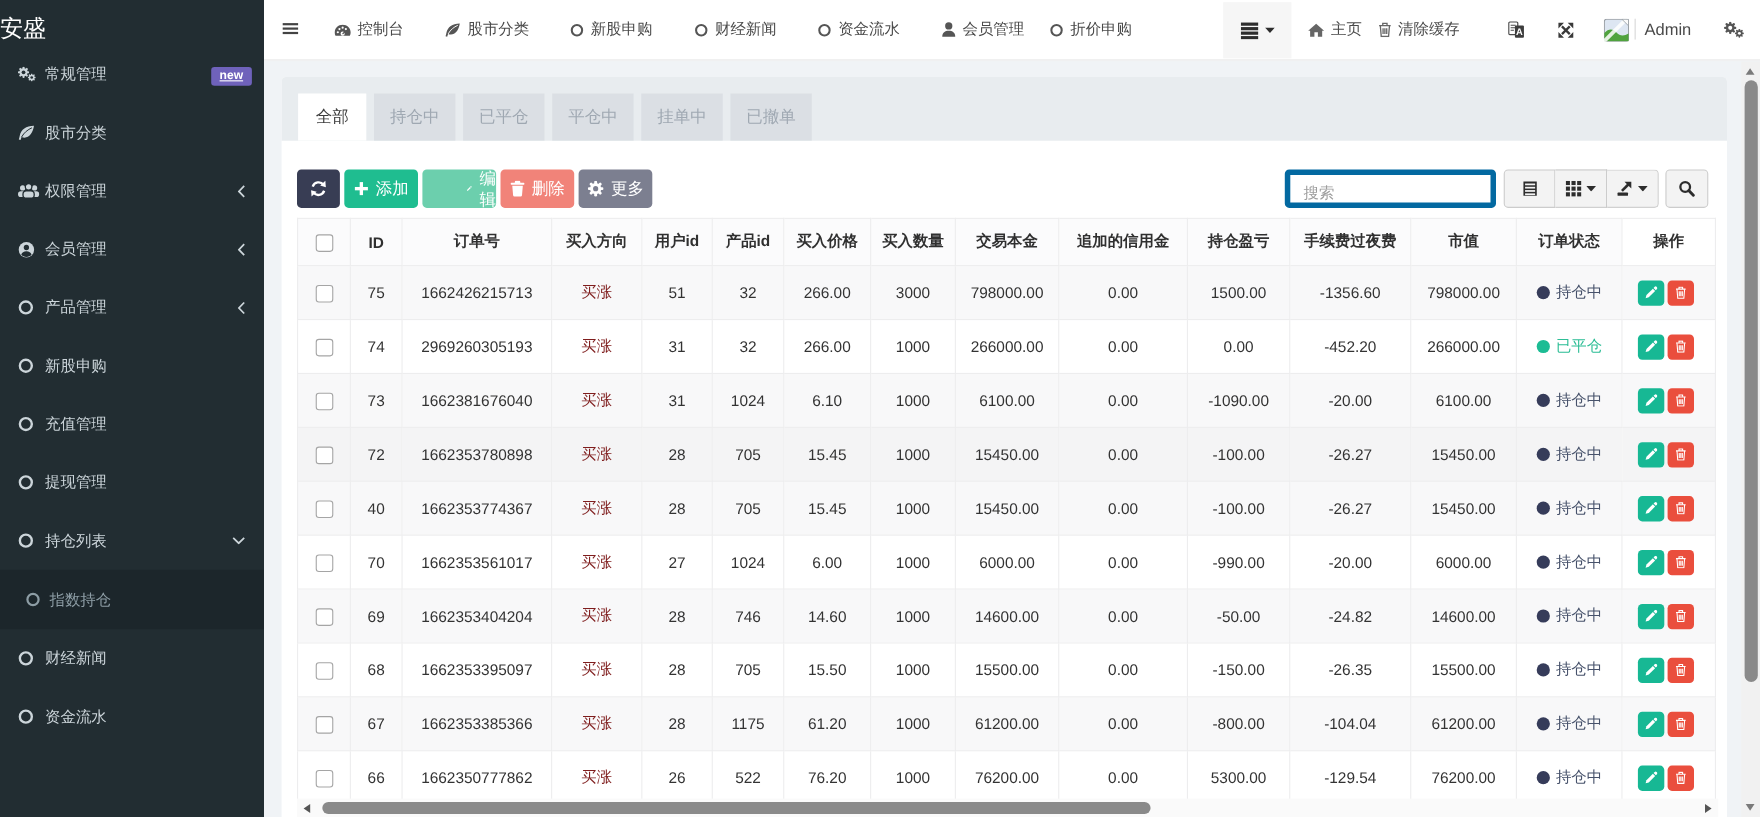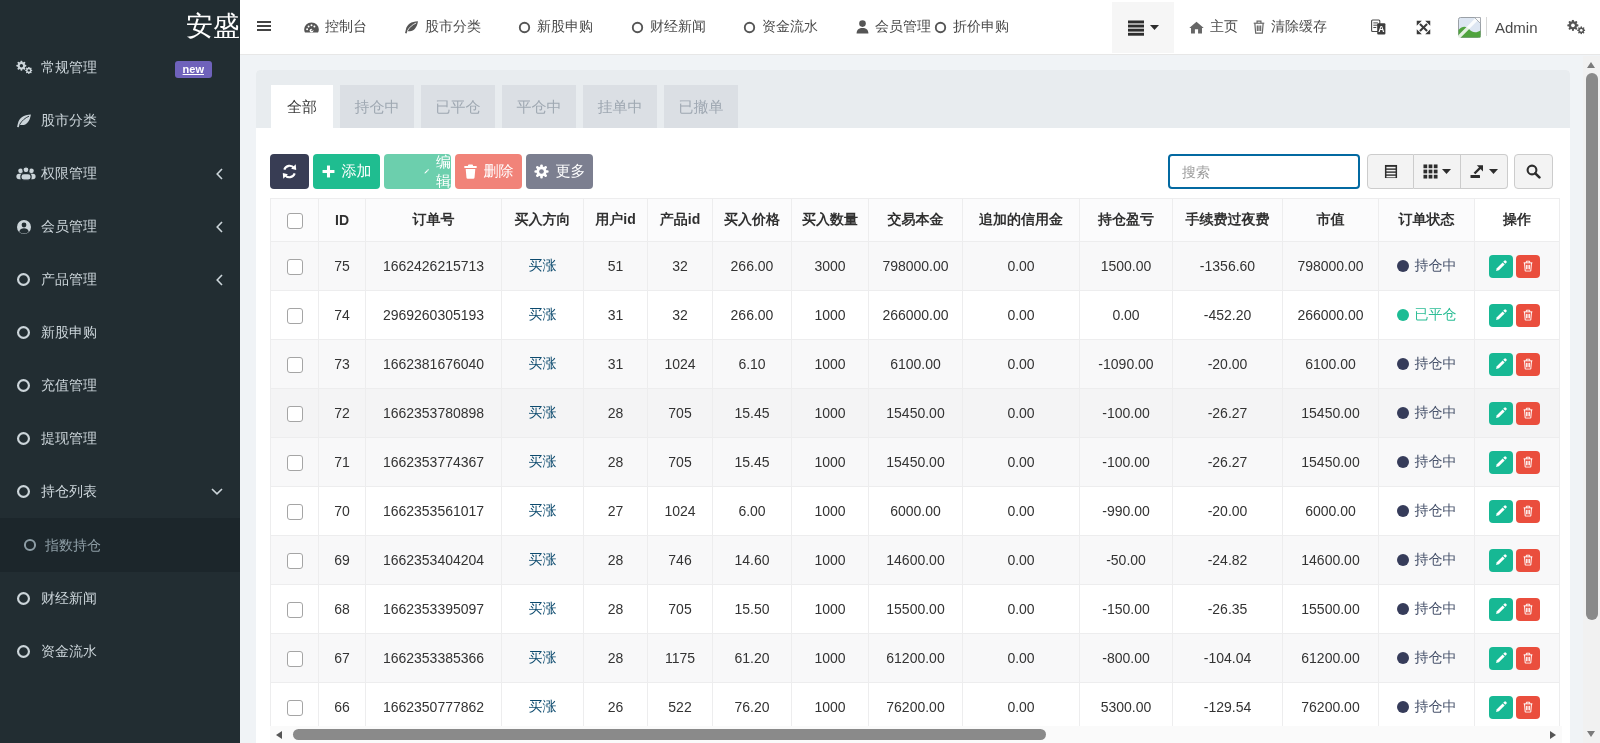--- a/index.html
+++ b/index.html
@@ -3,28 +3,28 @@
 <meta charset="utf-8">
 <style>
 * { margin:0; padding:0; box-sizing:border-box; }
 html,body { width:1600px; height:743px; overflow:hidden; font-family:"Liberation Sans",sans-serif; background:#f0f3f6; }
 svg { display:block; }
 .neg { fill:var(--neg,#fff); }
 .front { stroke:var(--neg,#fff); stroke-width:1.2; }
 .vein { stroke:var(--neg,#fff); }
 
 .sidebar { position:absolute; left:0; top:0; width:240px; height:743px; background:#222d32; z-index:5; }
-.logo { height:41px; line-height:53px; text-align:right; color:#fff; font-size:27px; }
+.logo { height:41px; line-height:53px; text-align:left; color:#fff; font-size:21px; }
 .mi { position:relative; height:53px; line-height:53px; color:#ccd5da; font-size:14px; padding-left:41px; white-space:nowrap; }
 .mi .ic { position:absolute; left:16px; top:0; width:20px; height:53px; display:flex; align-items:center; }
 .mi.sub { padding-left:45px; height:54px; line-height:54px; }
 .mi.sub .ic { left:23px; }
 .mi.active { background:#4c70dc; color:#fff; }
 .mi.subdark { background:#1c262b; color:#8d9da5; }
-.badge-new { position:absolute; right:28px; top:20px; background:#6f62bb; color:#fff; font-size:11px; font-weight:bold; padding:3px 8px; border-radius:3px; line-height:1;text-decoration:underline; }
+.badge-new { position:absolute; right:11px; top:20px; background:#6f62bb; color:#fff; font-size:11px; font-weight:bold; padding:3px 8px; border-radius:3px; line-height:1;text-decoration:underline; }
 .chev { position:absolute; right:17px; top:0; height:53px; display:flex; align-items:center; }
 
 .navbar { position:absolute; left:240px; top:0; width:1360px; height:55px; background:#fff; border-bottom:1px solid #e7e7e7; z-index:4; }
 .nav-item { position:absolute; top:0; height:54px; display:flex; align-items:center; color:#4a4a4a; font-size:14px; }
 .nav-item .nic { margin-right:6px; display:flex; align-items:center; }
 .hamb { position:absolute; left:17px; top:20.5px; width:14px; }
 .hamb div { height:2.5px; background:#434343; margin-bottom:1.7px; width:14px; }
 .listbtn { position:absolute; left:872px; top:2px; width:62px; height:51px; background:#f6f6f6; display:flex; align-items:center; justify-content:center; gap:6px; }
 
 .content { position:absolute; left:240px; top:56px; width:1343px; height:699px; background:#f0f3f6; }
@@ -34,36 +34,36 @@
 .tab.active { background:#fff; color:#3c3c3c; padding:0 16px; }
 
 .toolbar { position:absolute; left:14px; top:84px; height:35px; }
 .btn { display:inline-flex; align-items:center; justify-content:center; height:35px; border-radius:4px; color:#fff; font-size:15px; vertical-align:top; }
 .btn svg { margin-right:7px; }
 .b-refresh { width:39px; background:#383d54; margin-right:4px; }
 .b-add { width:67px; background:#1fbd90; margin-right:4px; }
 .b-edit { width:67px; background:#6ccfad; margin-right:4px;padding-left:40px; }
 .b-del { width:67px; background:#f18379; margin-right:4px; }
 .b-more { width:67px; background:#7c7f90; }
-.search-input { position:absolute; left:898px; top:0; width:192px; height:35px; border:2px solid #0369a1; border-radius:4px; background:#fff; color:#9d9d9d; font-size:14px; line-height:33px; padding-left:12px; }
+.search-input { position:absolute; left:898px; top:0; width:192px; height:35px; border:5px solid #0369a1; border-radius:4px; background:#fff; color:#9d9d9d; font-size:14px; line-height:33px; padding-left:12px; }
 .btn-group { position:absolute; left:1097px; top:0; height:35px; display:flex; }
 .gbtn { width:47px; height:35px; background:#f3f3f3; border:1px solid #ccc; border-left:none; display:flex; align-items:center; justify-content:center; gap:4px; }
 .gbtn:first-child { border-left:1px solid #ccc; border-radius:4px 0 0 4px; }
 .gbtn:last-child { border-radius:0 4px 4px 0; }
 .sbtn { position:absolute; left:1244px; top:0; width:39px; height:35px; background:#f3f3f3; border:1px solid #ccc; border-radius:4px; display:flex; align-items:center; justify-content:center; }
 
 table { position:absolute; left:14px; top:128px; border-collapse:collapse; table-layout:fixed; font-size:14px; color:#333; }
 th, td { border:1px solid #ededee; text-align:center; overflow:hidden; white-space:nowrap; padding:0; }
 th { height:43px; font-weight:bold; background:#fbfbfc; color:#303030; }
 td { height:49px; }
 td.op { padding-right:5px; }
 tr.odd td { background:#f8f8f9; }
 tr.hov td { background:#f4f4f5; }
 th.op { background:#fff; }
-.green { color:#0c4a6e; }
+.green { color:#7f1d1d; }
 .st { display:inline-flex; align-items:center; font-size:14px; }
 .dot { width:12px; height:12px; border-radius:50%; margin-right:6px; }
 .st-hold { color:#47526b; }
 .st-hold .dot { background:#363c5a; }
 .st-closed { color:#2ebe96; }
 .st-closed .dot { background:#1cbc94; }
 .abtn { display:inline-flex; align-items:center; justify-content:center; width:24px; height:23px; border-radius:4px; vertical-align:middle; }
 .a-edit { background:#17b894; margin-right:3px; }
 .a-del { background:#ea4e3d; }
 .cb { display:inline-block; width:16px; height:16px; border:1px solid #a5a5a5; border-radius:3px; background:#fff; vertical-align:middle; }
@@ -331,21 +331,21 @@
   <div class="nav-item" style="left:503px"><span class="nic">
         <svg width="13" height="13" viewBox="0 0 16 16" color="#555">
           <use href="#i-ring"></use>
         </svg>
       </span>资金流水</div>
   <div class="nav-item" style="left:616px"><span class="nic">
         <svg width="13" height="14" viewBox="0 0 13 14" fill="#555">
           <use href="#i-user"></use>
         </svg>
       </span>会员管理</div>
-  <div class="nav-item" style="left:694px"><span class="nic">
+  <div class="nav-item" style="left:714px"><span class="nic">
         <svg width="13" height="13" viewBox="0 0 16 16" color="#555">
           <use href="#i-ring"></use>
         </svg>
       </span>折价申购</div>
   <div class="listbtn">
     <svg width="16" height="16" fill="#2d2d2d">
         <rect y="0.5" width="16" height="2.9"></rect>
         <rect y="4.6" width="16" height="2.9"></rect>
         <rect y="8.7" width="16" height="2.9"></rect>
         <rect y="12.8" width="16" height="2.9"></rect>
@@ -582,21 +582,21 @@
                   <use href="#i-pencil"></use>
                 </svg>
               </span><span class="abtn a-del">
                 <svg width="10" height="12" viewBox="0 0 13 15" color="#fff">
                   <use href="#i-trash-o"></use>
                 </svg>
               </span></td>
           </tr>
           <tr class="odd">
             <td><span class="cb"></span></td>
-            <td>71</td>
+            <td>40</td>
             <td>1662353774367</td>
             <td class="green">买涨</td>
             <td>28</td>
             <td>705</td>
             <td>15.45</td>
             <td>1000</td>
             <td>15450.00</td>
             <td>0.00</td>
             <td>-100.00</td>
             <td>-26.27</td>

